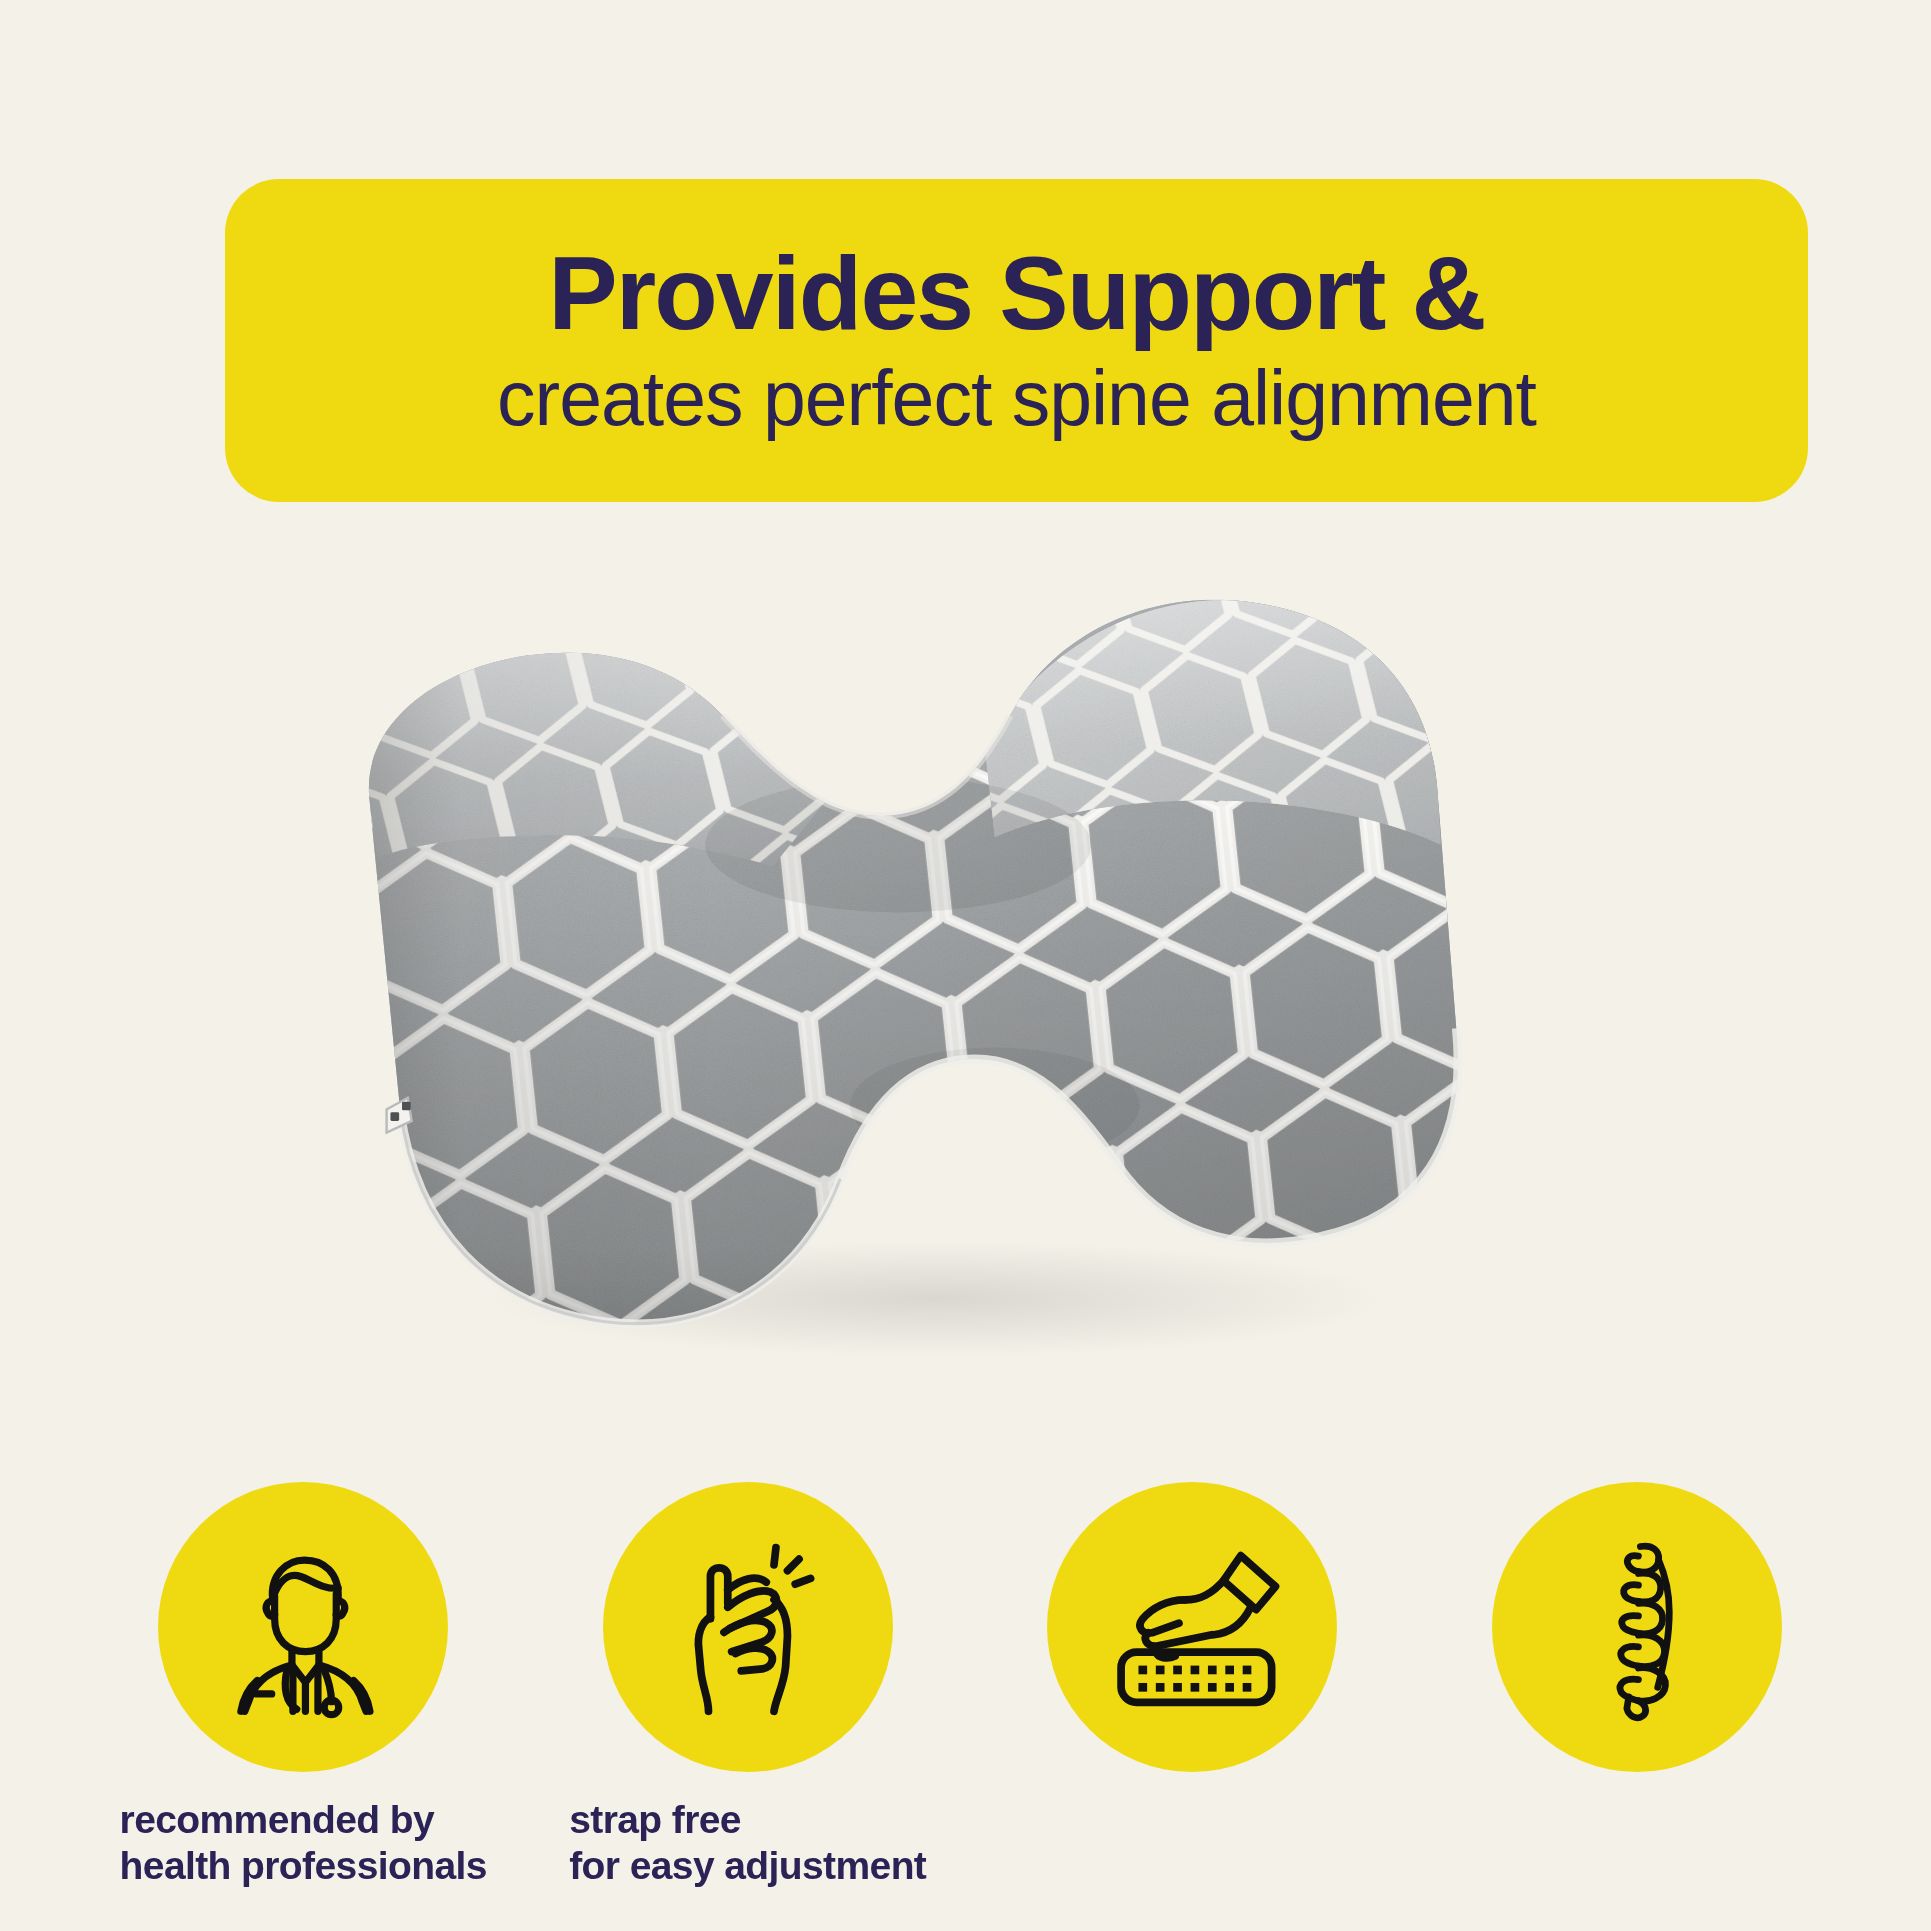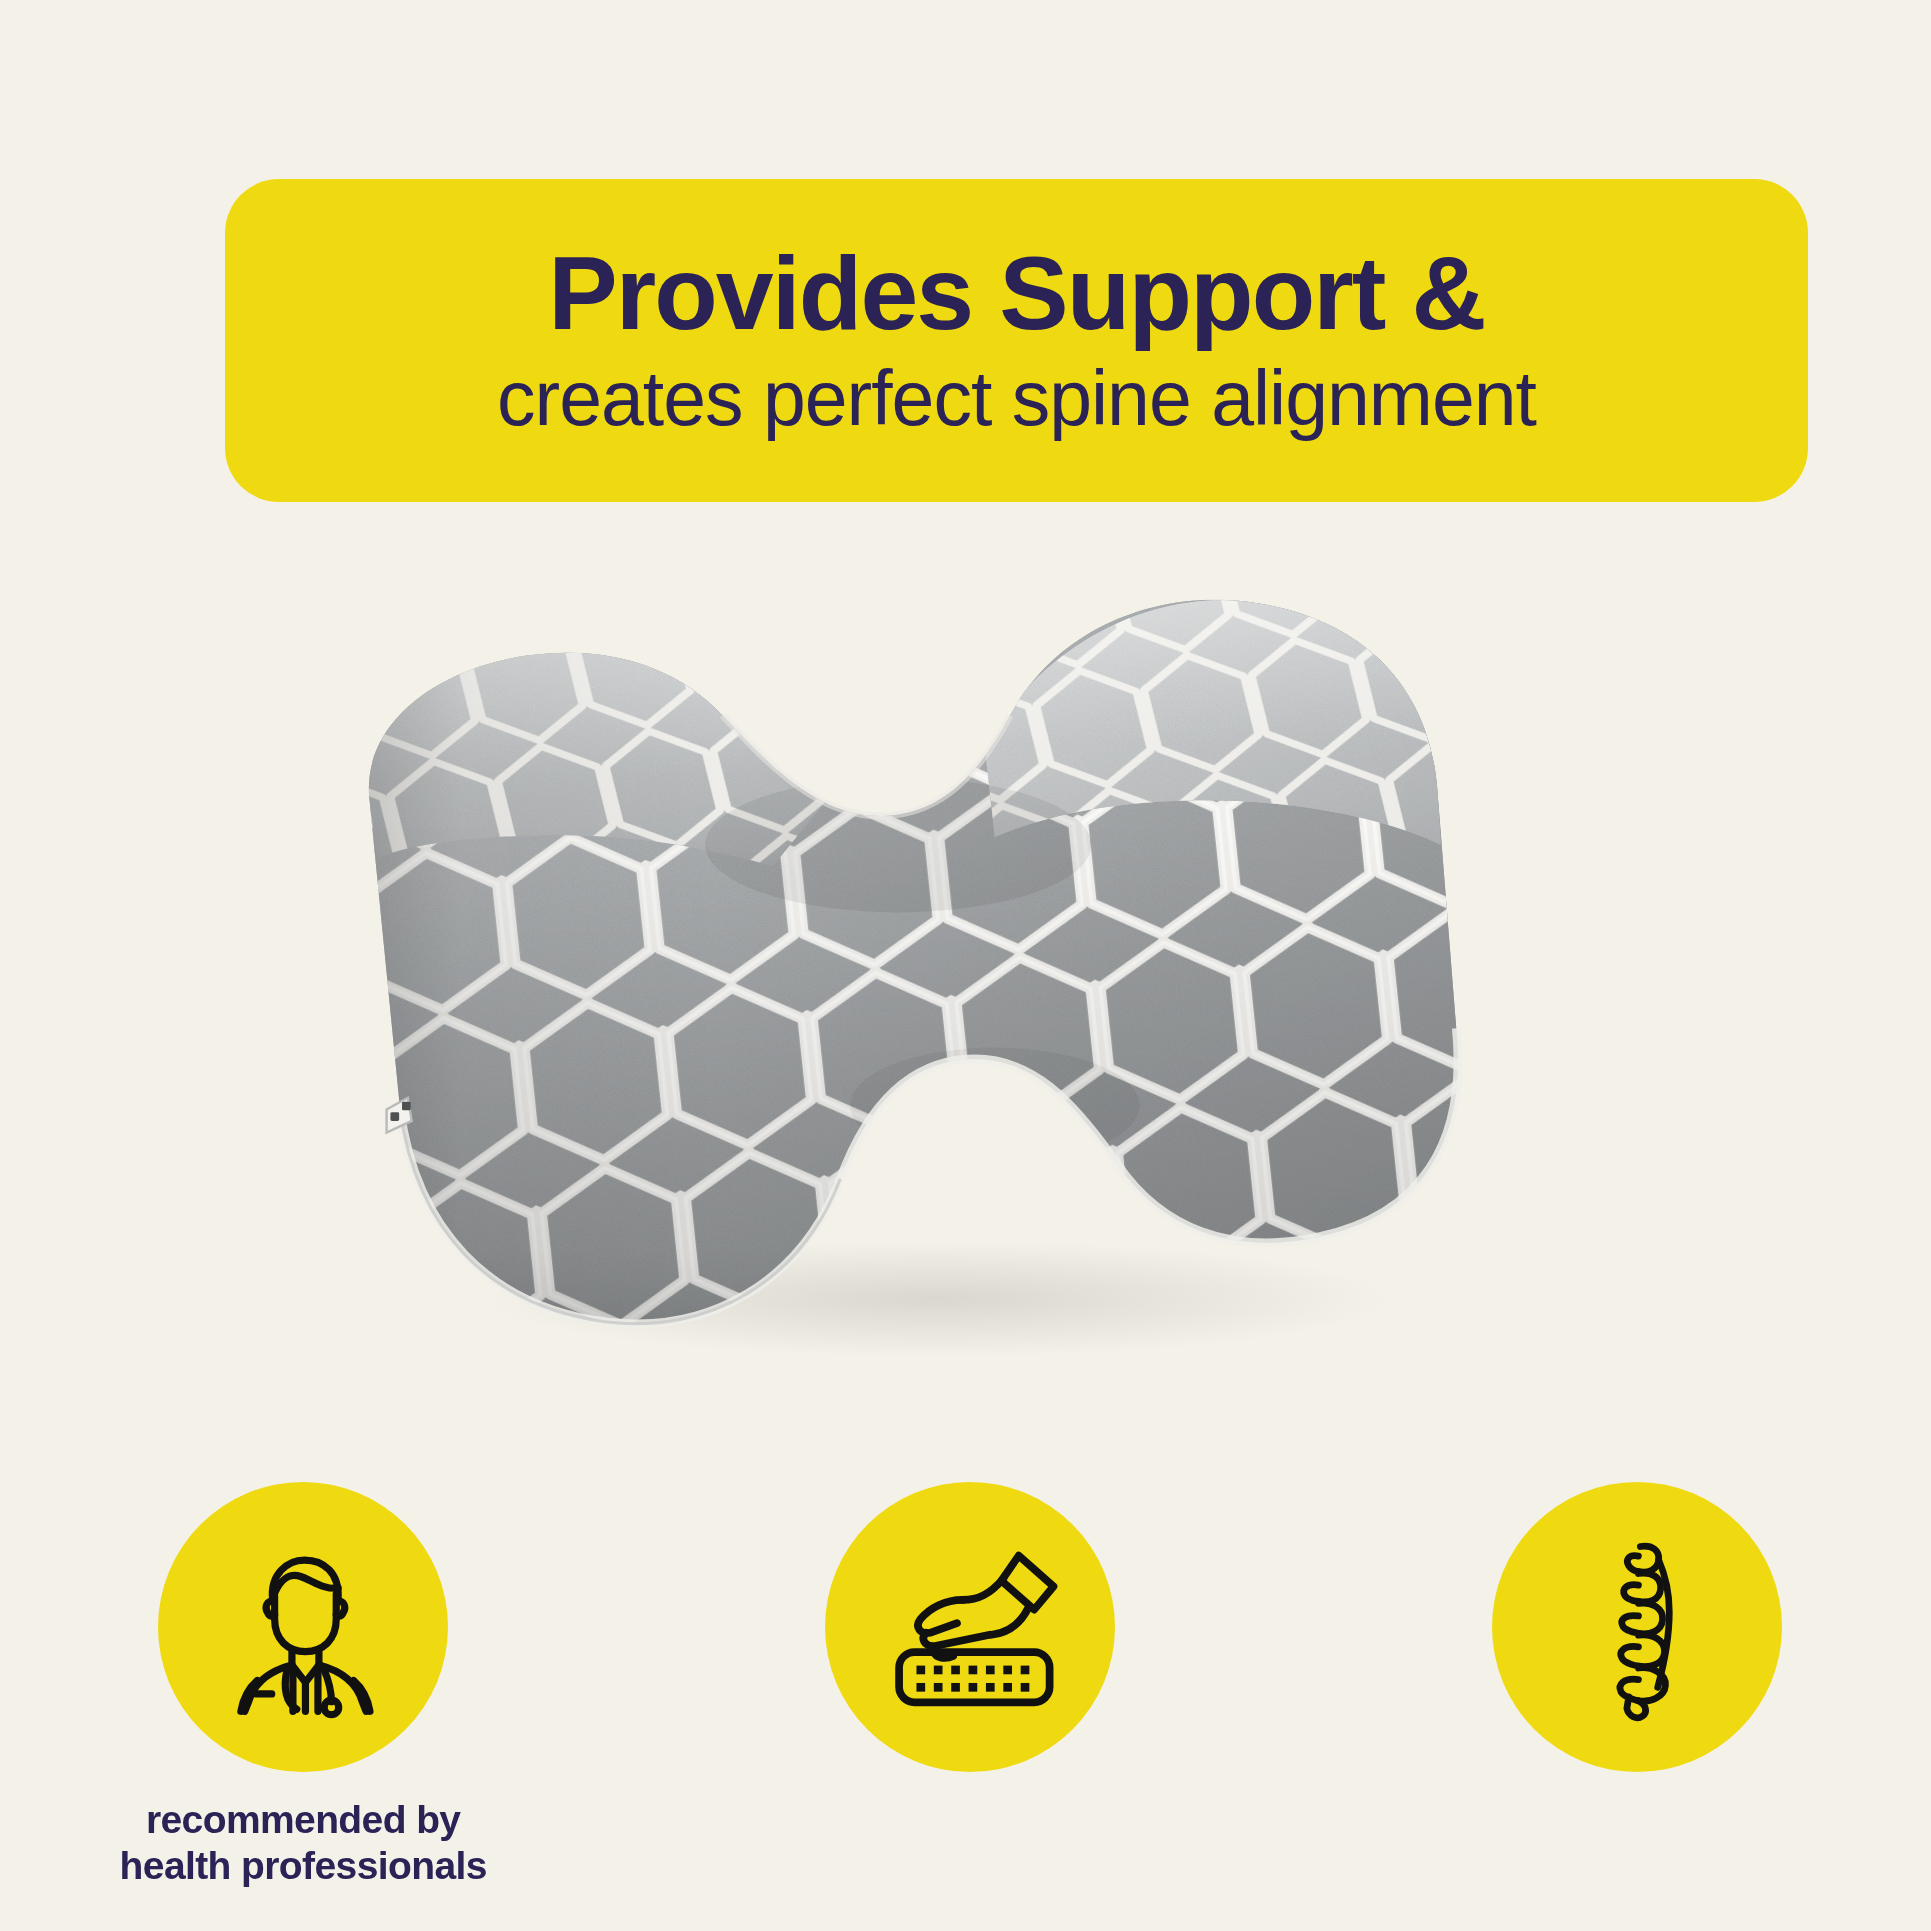--- a/index.html
+++ b/index.html
@@ -74,21 +74,20 @@
   }
   .feature-circle svg{ display:block; }
   .feature-label{
     margin-top:25px;
     font-family:"Liberation Sans", sans-serif;
     font-weight:700;
     font-size:39px;
     line-height:1.18;
     letter-spacing:-0.6px;
     color:#2B2356;
-    text-align:center;
     white-space:pre-line;
   }
   .f1{ margin-left:-5.8px; }
   .f4{ margin-right:-5.8px; }
 </style>
 </head>
 <body>
 
 <div id="stage">
 
@@ -290,20 +289,46 @@
             <path d="M78 138 C 74 156, 76 172, 88 180"></path>
             <path d="M116 138 C 122 152, 124 164, 124 172"></path>
             <circle cx="124" cy="178" r="7.5"></circle>
           </g>
         </svg>
       </div>
       <div class="feature-label">recommended by
 health professionals</div>
     </div>
 
+    <div class="feature">
+      <div class="feature-circle">
+        <svg width="164" height="183" viewBox="0 0 170 190">
+          <g fill="none" stroke="#111111" stroke-width="8" stroke-linecap="round" stroke-linejoin="round">
+
+            <path d="M46 86 L46 42 C 46 30, 64 30, 64 42 L64 70"></path>
+
+            <path d="M64 56 C 78 44, 94 40, 104 48"></path>
+
+            <path d="M64 74 C 78 62, 96 54, 108 58 C 118 62, 116 74, 106 78 L 66 96"></path>
+
+            <path d="M60 100 C 74 90, 92 84, 104 90 C 114 96, 110 106, 100 110 L 68 120"></path>
+            <path d="M72 122 C 84 116, 98 114, 106 120 C 114 126, 110 136, 100 138 L 78 140"></path>
+
+            <path d="M46 84 C 36 90, 32 104, 34 118 L 36 140 C 38 158, 44 168, 44 182"></path>
+            <path d="M112 66 C 122 74, 126 88, 126 104 L 124 136 C 122 156, 114 168, 112 182"></path>
+
+            <path d="M112 30 L114 12"></path>
+            <path d="M126 36 L138 24"></path>
+            <path d="M134 50 L150 44"></path>
+          </g>
+        </svg>
+      </div>
+      <div class="feature-label">strap free
+for easy adjustment</div>
+    </div>
 
     <div class="feature">
       <div class="feature-circle">
         <svg width="193" height="174" viewBox="0 0 200 180">
           <g fill="none" stroke="#111111" stroke-width="8" stroke-linecap="round" stroke-linejoin="round">
 
             <path d="M150 16 L186 48 L166 72 L132 42 Z"></path>
 
             <path d="M134 40 C 120 56, 108 62, 92 62"></path>
             <path d="M160 70 C 152 86, 140 96, 122 98"></path>

